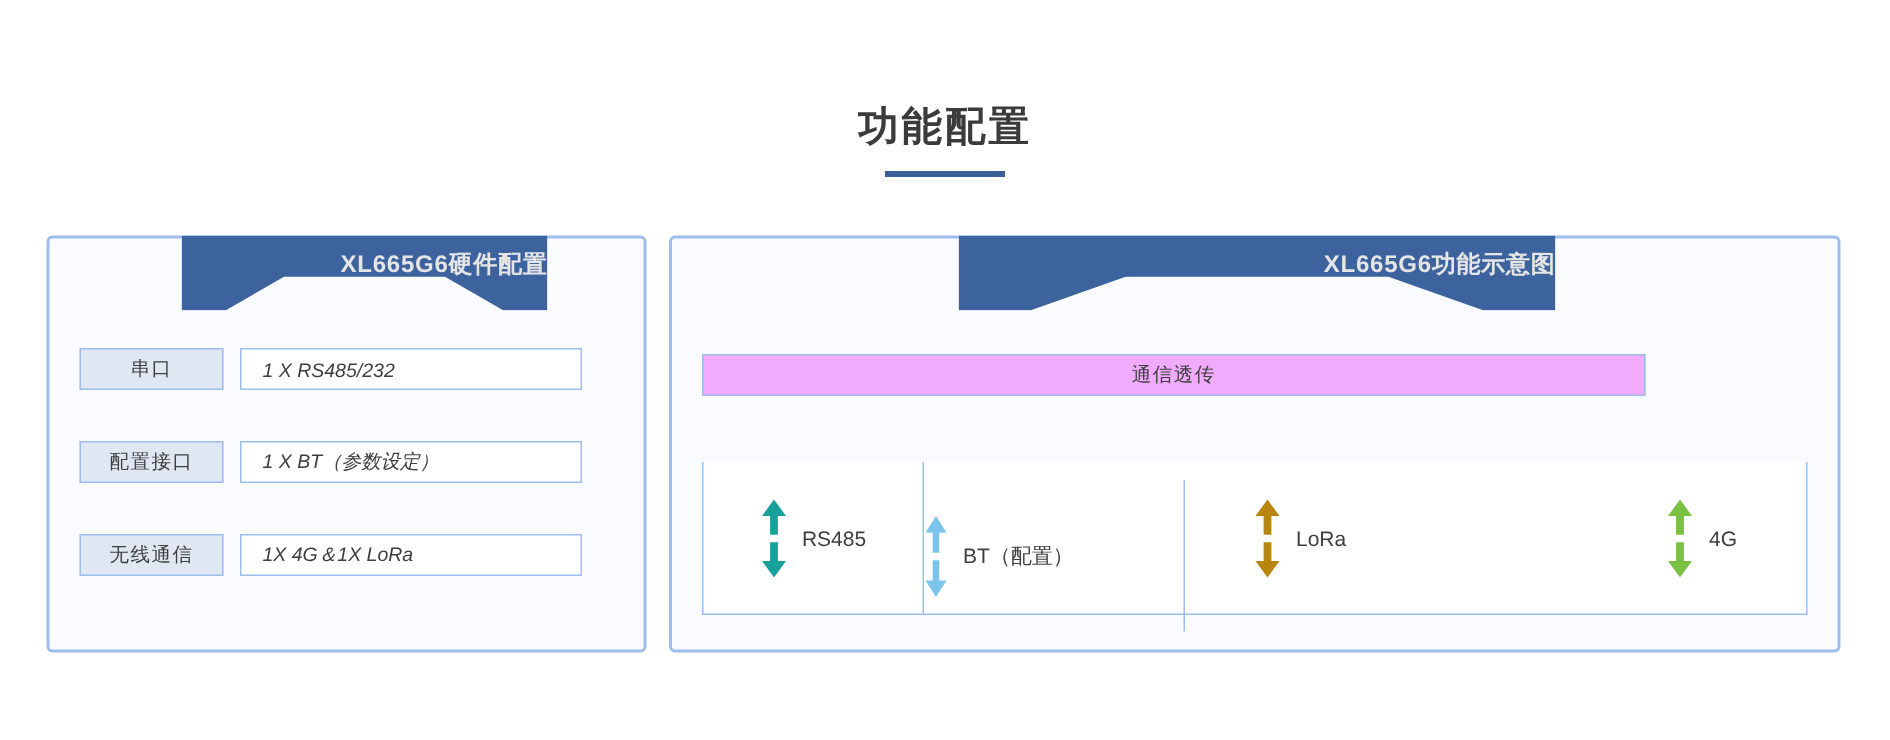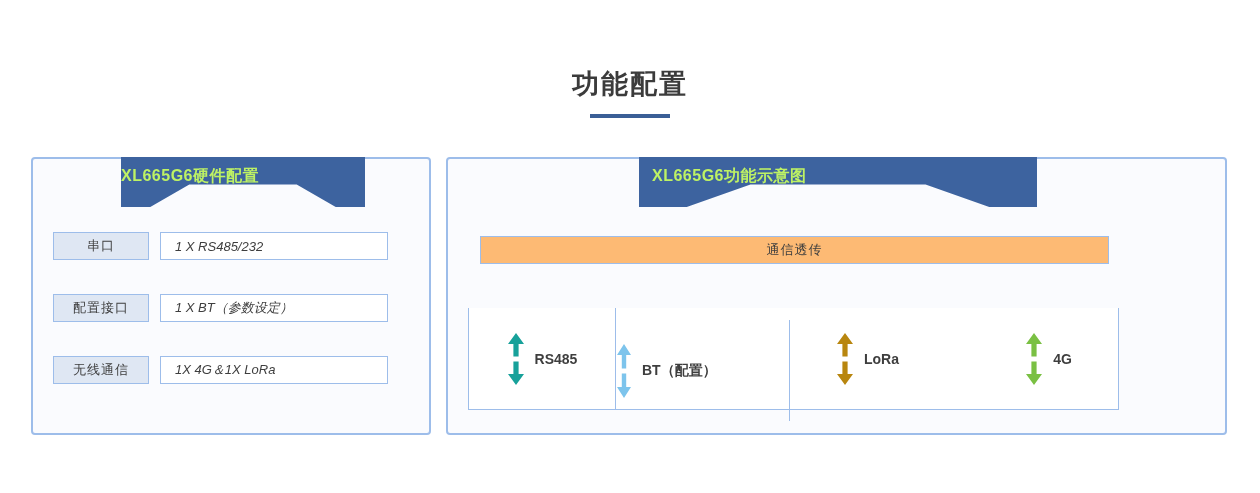--- a/index.html
+++ b/index.html
@@ -39,22 +39,22 @@
     box-sizing:border-box;
   }
   #panel-left{left:31px;top:157px;width:400px;height:278px;}
   #panel-right{left:446px;top:157px;width:781px;height:278px;}
 
   
   .ribbon{
     position:absolute;top:-2px;
     height:50px;
     background:#3d639f;
-    color:#bef264;
-    display:flex;align-items:center;justify-content:flex-start;
+    color:#e5e5e5;
+    display:flex;align-items:center;justify-content:flex-end;
     font-size:16px;
     font-weight:bold;
     letter-spacing:.5px;
     -webkit-clip-path:polygon(0 0,100% 0,100% 100%,88% 100%,72% 55%,28% 55%,12% 100%,0 100%);
     clip-path:polygon(0 0,100% 0,100% 100%,88% 100%,72% 55%,28% 55%,12% 100%,0 100%);
   }
   #ribbon-left{left:88px;width:244px;}
   #ribbon-left .ribbon-text{transform:translateY(-6px);}
   #ribbon-right{left:191px;width:398px;}
   #ribbon-right .ribbon-text{transform:translateY(-6px);margin-left:13px;}
@@ -83,41 +83,40 @@
     display:flex;align-items:center;
     padding-left:14px;
     margin-left:11px;
     font-size:13px;color:#3e3e3e;
     white-space:nowrap;
     font-style:italic;
   }
 
   
   .band{
-    position:absolute;left:32px;width:629px;
-    box-sizing:border-box;
-    background:#fdba74;
+    position:absolute;left:20px;width:629px;
+    box-sizing:border-box;
+    background:#f0abfc;
     border:1px solid #9dbdea;
     height:28px;
     display:flex;align-items:center;justify-content:center;
     font-size:13px;color:#3e3e3e;
     letter-spacing:1px;
   }
   #band-transparent{top:77px;}
   #band-interface{top:121px;}
 
   .iface-grid{
     position:absolute;left:20px;top:149px;
-    width:651px;height:102px;
+    width:737px;height:102px;
     box-sizing:border-box;
     border:1px solid #9dbdea;
     border-top:none;
     background:#ffffff;
     display:flex;
-    font-weight:bold;
   }
   .iface-cell{
     box-sizing:border-box;
     border-right:1px solid #9dbdea;
     display:flex;align-items:center;
     height:100%;
   }
   .iface-cell:last-child{border-right:none;}
   #cell-rs485{width:147px;justify-content:center;}
   #cell-bt{width:174px;justify-content:flex-start;margin-top:12px;}

